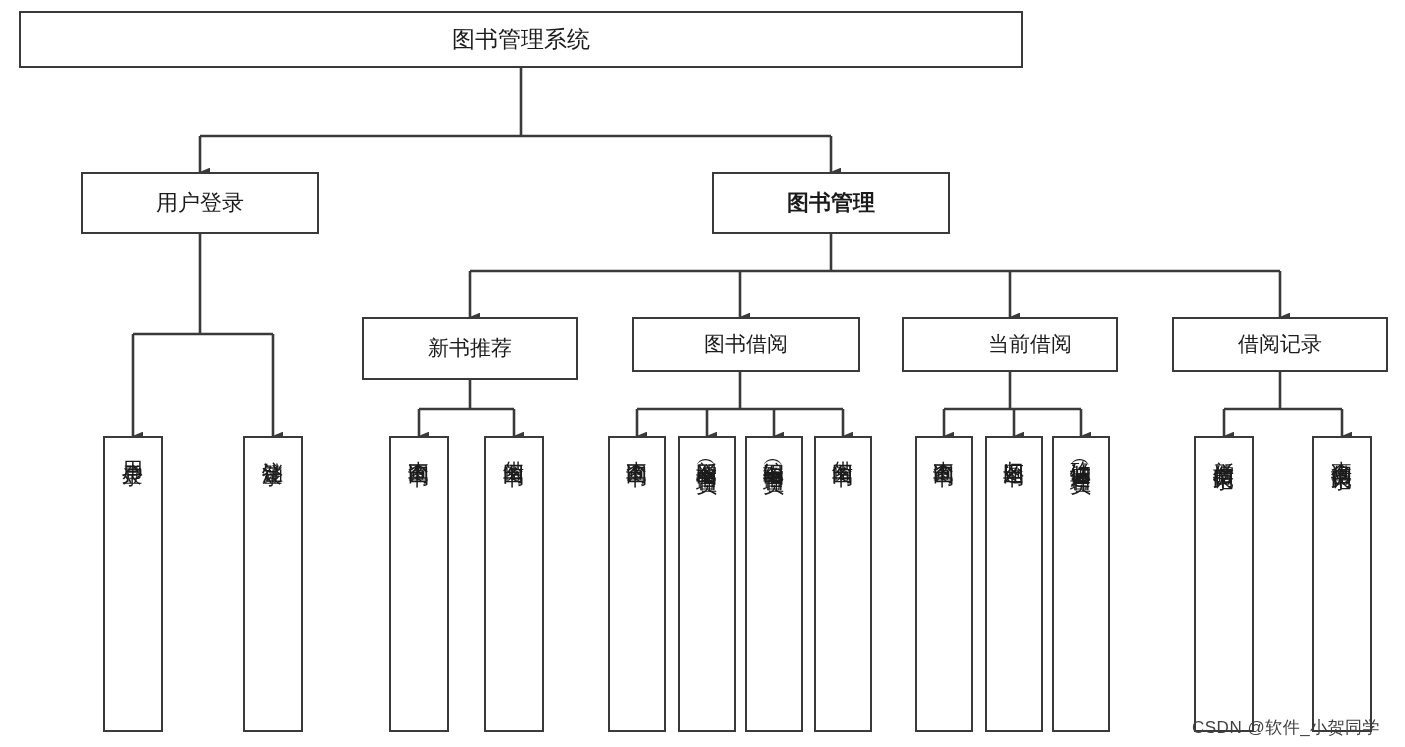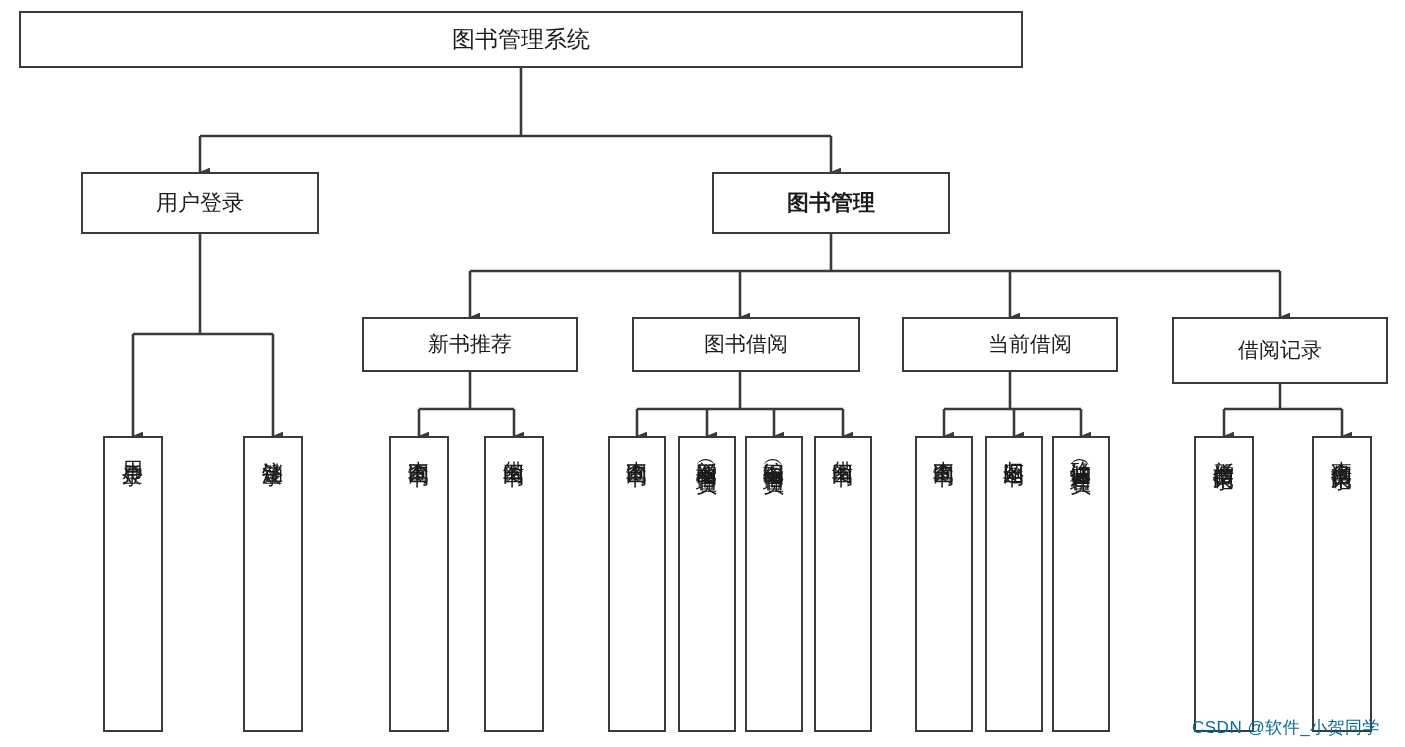--- a/index.html
+++ b/index.html
@@ -52,21 +52,21 @@
     writing-mode: vertical-rl;
     text-orientation: upright;
     font-size: 21px;
     letter-spacing: 2px;
     line-height: 1;
     white-space: nowrap;
   }
   .watermark {
     position: absolute;
     font-size: 17px;
-    color: #0369a1;
+    color: #404040;
     white-space: nowrap;
     letter-spacing: 0.5px;
   }
 </style>
 </head>
 <body>
 
 <div id="canvas">
 
   <svg class="connectors" viewBox="0 0 1405 747" xmlns="http://www.w3.org/2000/svg">
@@ -116,30 +116,30 @@
     <span class="label">图书管理系统</span>
   </div>
 
   <div class="node node-l1" style="left: 81px; top: 172px; width: 238px; height: 62px;">
     <span class="label">用户登录</span>
   </div>
   <div class="node node-l1" style="left: 712px; top: 172px; width: 238px; height: 62px; font-weight: bold;">
     <span class="label">图书管理</span>
   </div>
 
-  <div class="node node-l2" style="left: 362px; top: 317px; width: 216px; height: 55px;">
+  <div class="node node-l2" style="left: 362px; top: 317px; width: 216px; height: 63px;">
     <span class="label">新书推荐</span>
   </div>
   <div class="node node-l2" style="left: 632px; top: 317px; width: 228px; height: 55px;">
     <span class="label">图书借阅</span>
   </div>
   <div class="node node-l2" style="left: 902px; top: 317px; width: 216px; height: 55px; padding-left: 40px;">
     <span class="label">当前借阅</span>
   </div>
-  <div class="node node-l2" style="left: 1172px; top: 317px; width: 216px; height: 67px;">
+  <div class="node node-l2" style="left: 1172px; top: 317px; width: 216px; height: 55px;">
     <span class="label">借阅记录</span>
   </div>
 
   <div class="node node-leaf" style="left: 103px; top: 436px; width: 60px; height: 296px;">
     <span class="label">用户登录</span>
   </div>
   <div class="node node-leaf" style="left: 243px; top: 436px; width: 60px; height: 296px;">
     <span class="label">注销登录</span>
   </div>
   <div class="node node-leaf" style="left: 389px; top: 436px; width: 60px; height: 296px;">

